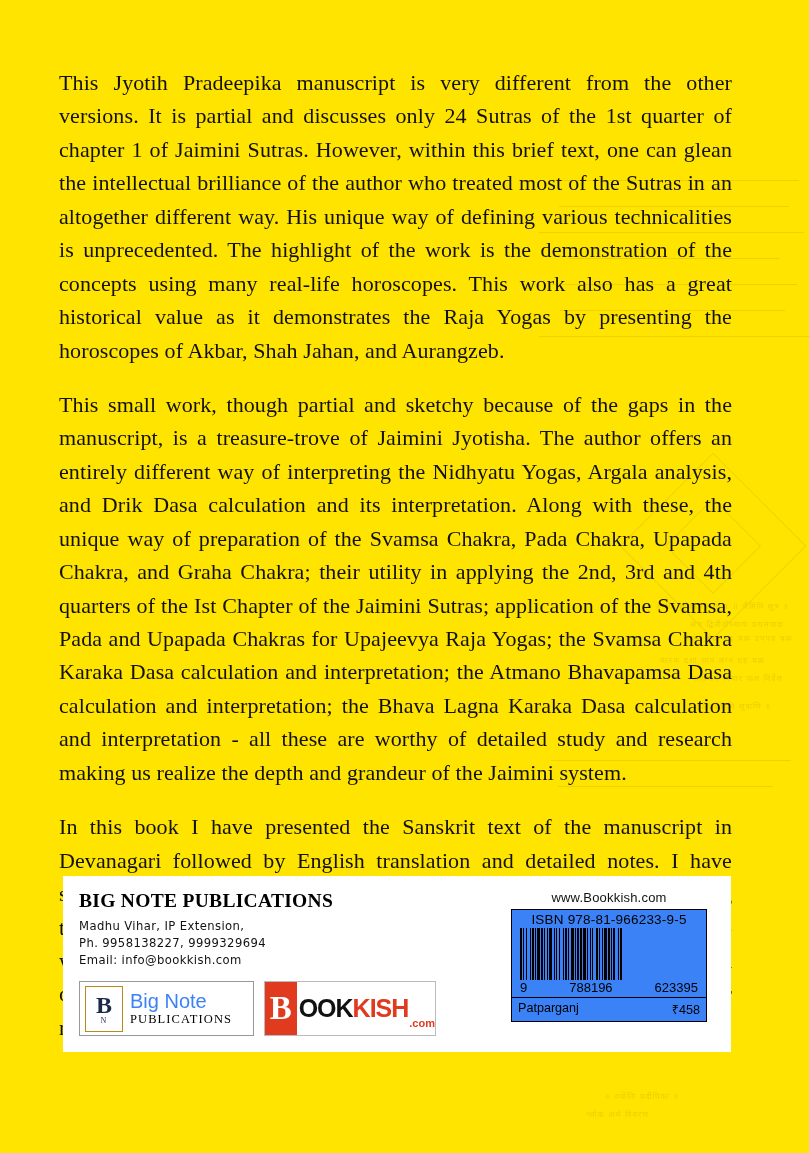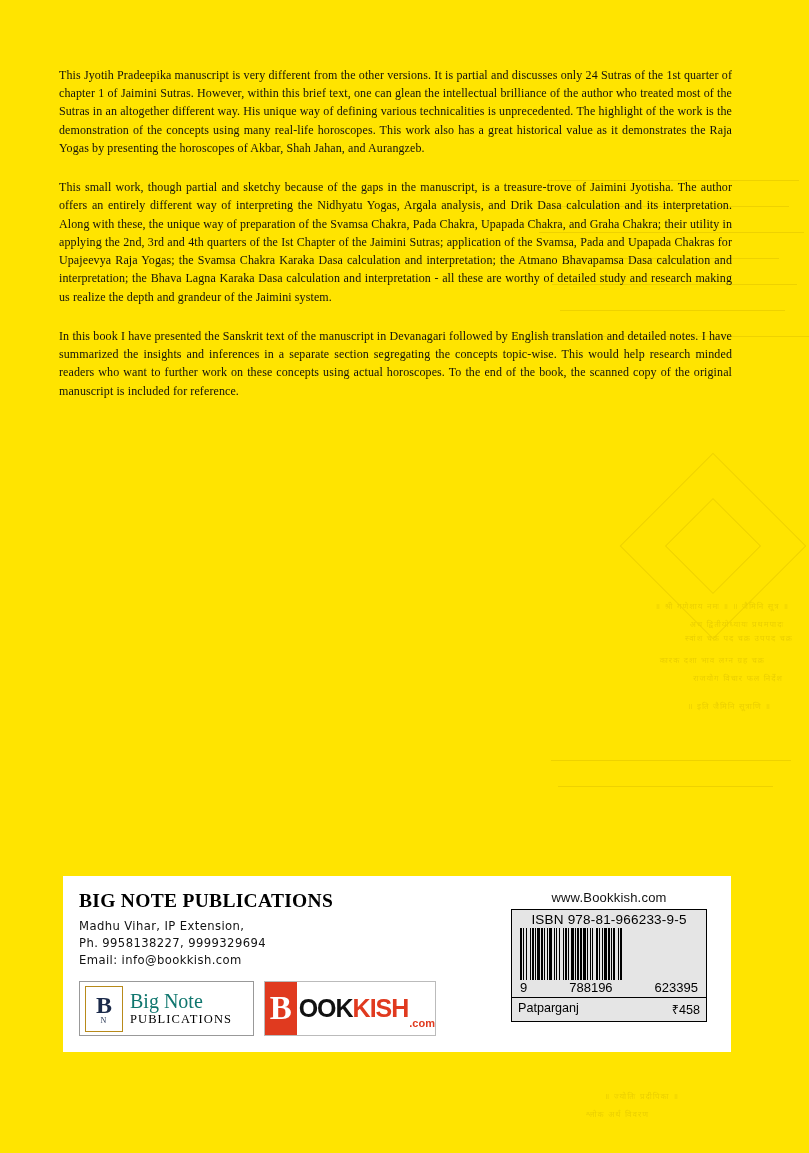--- a/index.html
+++ b/index.html
@@ -45,21 +45,21 @@
   }
 
   .page {
     position: relative;
     z-index: 2;
     padding: 66px 77px 0 59px;
     box-sizing: border-box;
   }
 
   p.blurb {
-    font-size: 12px;
+    font-size: 22px;
     line-height: 1.52;
     text-align: justify;
     color: #12110c;
     margin: 0 0 21px 0;
     letter-spacing: 0.1px;
   }
 
   
   .panel {
     position: absolute;
@@ -126,23 +126,23 @@
   }
   .bn-mark .b {
     font-size: 24px;
     font-weight: bold;
   }
   .bn-mark .sub {
     font-size: 8px;
     letter-spacing: 1px;
   }
   .bn-text .t1 {
-    font-family: Liberation Serif, serif;
+    font-family: Liberation Sans, sans-serif;
     font-size: 20px;
-    color: #0f766e;
+    color: #3b82f6;
     line-height: 1.05;
   }
   .bn-text .t2 {
     font-family: "Liberation Serif", serif;
     font-size: 12.5px;
     color: #000;
     letter-spacing: 1.1px;
   }
   .logo-bookkish {
     width: 172px;
@@ -199,21 +199,21 @@
     font-family: "Liberation Sans", sans-serif;
     font-size: 13px;
     color: #111;
     margin-bottom: 4px;
     letter-spacing: 0.2px;
   }
   .isbn-box {
     border: 1px solid #000;
     width: 196px;
     box-sizing: border-box;
-    background: #e5e5e5;
+    background: #3b82f6;
   }
   .isbn-text {
     font-family: "Liberation Sans", sans-serif;
     font-size: 13.5px;
     text-align: center;
     color: #000;
     padding: 2px 0 1px 0;
     letter-spacing: 0.2px;
   }
   .barcode {

